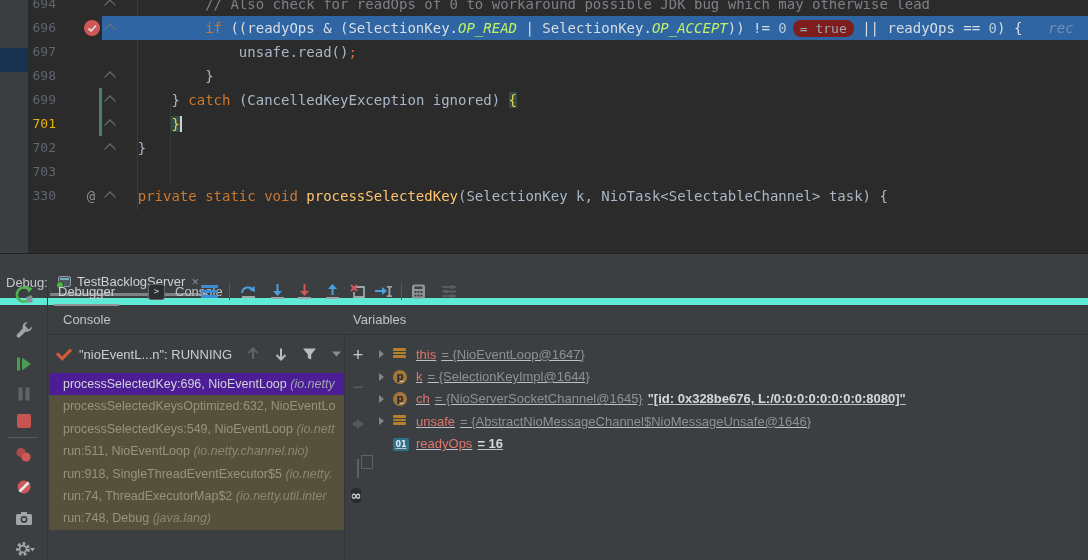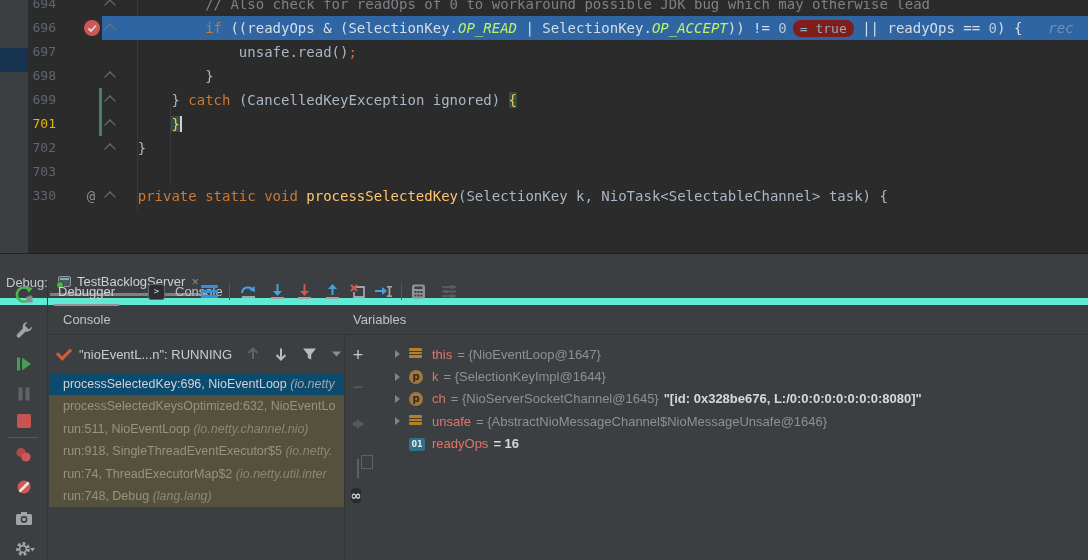--- a/index.html
+++ b/index.html
@@ -59,37 +59,37 @@
   
   .frames{position:absolute;left:49px;top:51px;width:295px;bottom:0;}
   .panel-title{height:29px;line-height:29px;padding-left:14px;font-size:13px;color:#bec3c7;border-bottom:1px solid #323537;}
   .thread-row{position:relative;height:38px;display:flex;align-items:center;padding-left:8px;}
   .thread-name{font-size:13px;color:#c7cdd3;margin-left:8px;}
   .check{width:11px;height:6px;border-left:3px solid #cf5d3a;border-bottom:3px solid #cf5d3a;transform:rotate(-45deg);margin-top:-4px;}
   .th-ic{margin-left:14px;}
   #frames-list{position:absolute;left:0;top:68px;right:0;}
   .frow{height:22.4px;line-height:22.4px;font-size:12.5px;padding-left:14px;white-space:nowrap;overflow:hidden;background:#55513c;color:#9a9377;}
   .frow .pkg{font-style:italic;color:#8d8770;}
-  .frow.sel{background:#0c4a6e;color:#ced3d7;}
+  .frow.sel{background:#4c1d95;color:#ced3d7;}
   .frow.sel .pkg{color:#a0a7ad;}
 
   
   .mini-col{position:absolute;left:344px;top:80px;width:26px;bottom:0;border-left:1px solid #323537;}
   .mi{position:absolute;left:5px;width:16px;height:16px;text-align:center;}
   .plus{font-size:18px;line-height:14px;color:#c7cbce;}
   .minus{font-size:18px;line-height:10px;color:#5c6164;}
   .tri-up{width:0;height:0;border-left:6px solid transparent;border-right:6px solid transparent;border-bottom:7px solid #55595c;margin:4px auto 0;}
   .tri-dn{width:0;height:0;border-left:6px solid transparent;border-right:6px solid transparent;border-top:7px solid #55595c;margin:4px auto 0;}
   .copy-ic{position:relative;width:10px;height:12px;border:1.5px solid #5c6164;margin:1px auto;}
   .copy-ic::before{content:"";position:absolute;left:3px;top:-5px;width:10px;height:12px;border:1.5px solid #5c6164;background:transparent;}
   .inf-badge{width:24px;height:19px;background:#2b2b2b;border-radius:4px;color:#d5d9dc;font:bold 13px/19px "DejaVu Sans",sans-serif;text-align:center;margin-left:-4px;}
 
   
   .vars{position:absolute;left:345px;top:51px;right:0;bottom:0;}
-  #vars-list{position:absolute;left:42px;top:38px;right:0;}
+  #vars-list{position:absolute;left:26px;top:38px;right:0;text-decoration:underline;}
   .vrow{height:22.4px;display:flex;align-items:center;font-size:13px;}
   .expander{width:0;height:0;border-left:5px solid #7f858a;border-top:4px solid transparent;border-bottom:4px solid transparent;margin:0 9px 0 8px;}
   .expander.none{border:none;width:5px;}
   .vic{width:16px;height:14px;margin-right:7px;position:relative;flex:none;}
   .vic.field i{display:block;width:13px;height:2.5px;background:#b5802e;margin:1px 0;border-radius:1px;}
   .vic.param{width:14px;height:14px;border-radius:50%;background:#a5763a;color:#2b2b2b;font:bold 10px/14px "DejaVu Sans",sans-serif;text-align:center;margin-right:9px;}
   .vic.prim{width:16px;height:13px;border-radius:2px;background:#32708a;color:#e6eaec;font:bold 8px/13px "DejaVu Sans",sans-serif;text-align:center;margin-top:1px;}
   .vname{color:#e0756b;margin-right:5px;}
   .vval{color:#8d9193;margin-right:5px;white-space:pre;}
   .vstr{color:#d6d9dc;font-weight:bold;white-space:pre;}
@@ -347,24 +347,25 @@
         </span>
         <span class="th-ic">
           <svg width="11" height="8" viewBox="0 0 11 8">
               <path d="M1 1.5 L5.5 6.5 L10 1.5 Z" fill="#8a8f93"></path>
             </svg>
         </span>
       </div>
       <div id="frames-list">
           <div class="frow sel"><span>processSelectedKey:696, NioEventLoop </span><span class="pkg">(io.netty</span></div>
           <div class="frow"><span>processSelectedKeysOptimized:632, NioEventLo</span><span class="pkg"></span></div>
+          <div class="frow"><span>processSelectedKeys:549, NioEventLoop </span><span class="pkg">(io.nett</span></div>
           <div class="frow"><span>run:511, NioEventLoop </span><span class="pkg">(io.netty.channel.nio)</span></div>
           <div class="frow"><span>run:918, SingleThreadEventExecutor$5 </span><span class="pkg">(io.netty.</span></div>
           <div class="frow"><span>run:74, ThreadExecutorMap$2 </span><span class="pkg">(io.netty.util.inter</span></div>
-          <div class="frow"><span>run:748, Debug </span><span class="pkg">(lang.lang)</span></div>
+          <div class="frow"><span>run:748, Debug </span><span class="pkg">(java.lang)</span></div>
         </div>
     </div>
 
     <div class="mini-col">
       <div class="mi plus" style="top:14px;">+</div>
       <div class="mi minus" style="top:48px;">−</div>
       <div class="mi" style="top:68px;"><span class="tri-up"></span></div>
       <div class="mi" style="top:95px;"><span class="tri-dn"></span></div>
       <div class="mi" style="top:126px;"><span class="copy-ic"></span></div>
       <div class="mi" style="top:152px;"><span class="inf-badge">∞</span></div>

